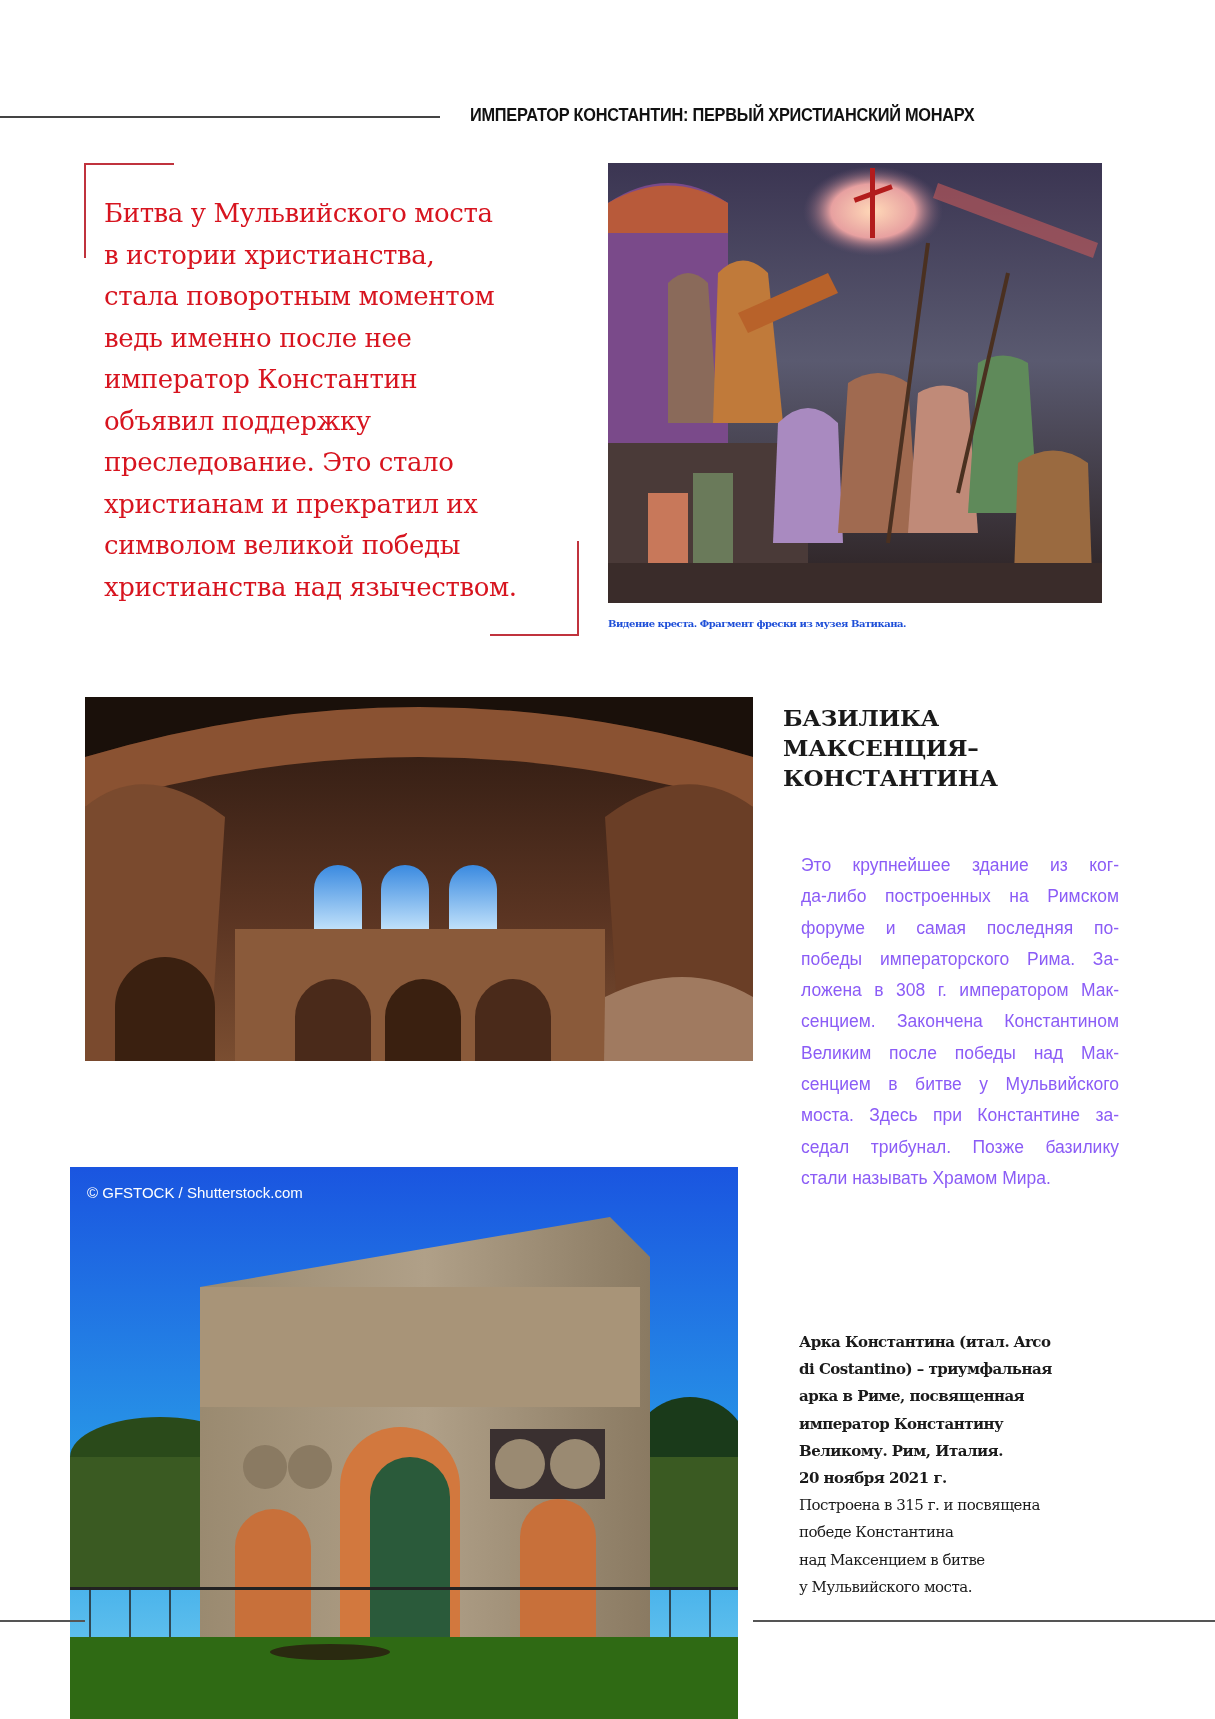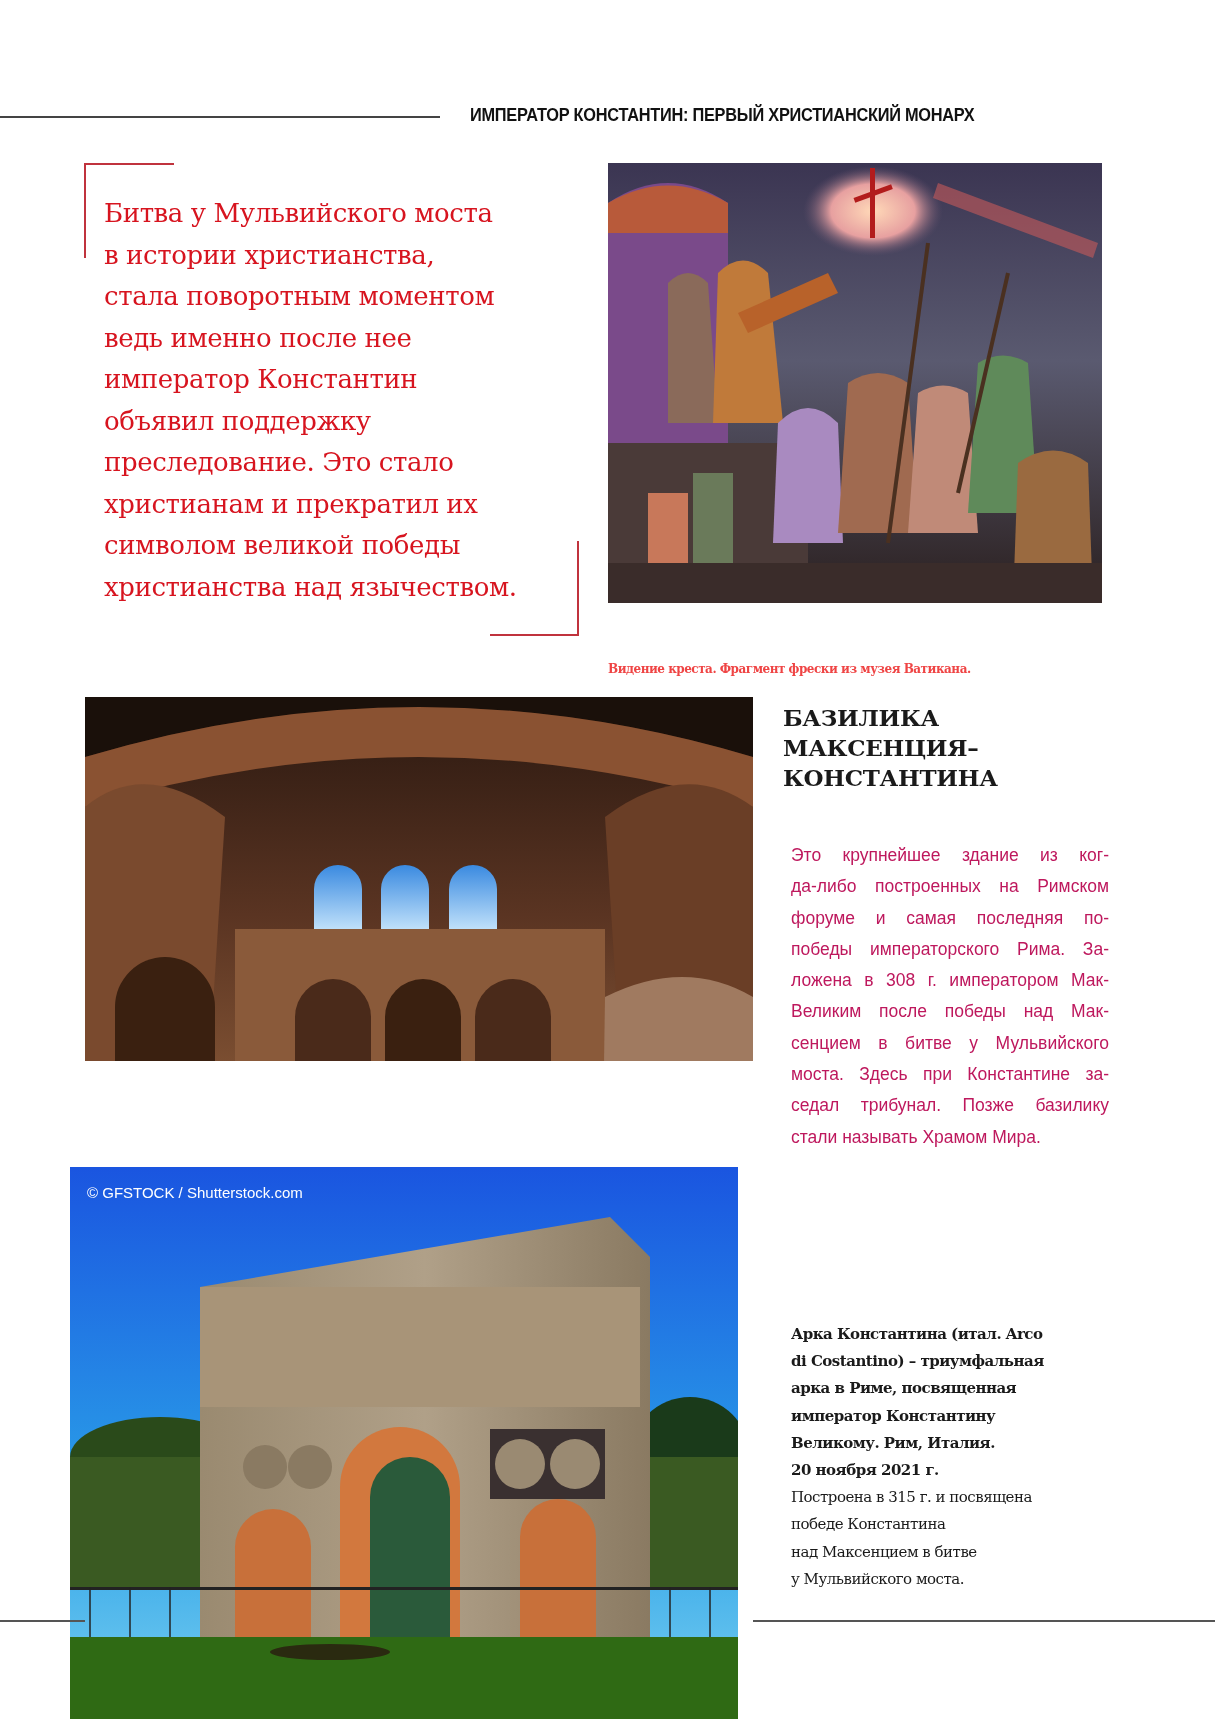--- a/index.html
+++ b/index.html
@@ -19,44 +19,44 @@
   .bracket-br-h { position: absolute; left: 490px; top: 634px; width: 89px; height: 2px; background: #c0333d; }
   .bracket-br-v { position: absolute; left: 577px; top: 541px; width: 2px; height: 95px; background: #c0333d; }
   .quote { position: absolute; left: 104px; top: 193px; width: 470px; margin: 0;
            color: #d7141f; font-family: "DejaVu Serif", serif; font-size: 26px;
            line-height: 41.5px; letter-spacing: -0.4px; }
   .quote span { display: block; white-space: nowrap; }
 
   
   .fresco { position: absolute; left: 608px; top: 163px; width: 494px; height: 440px; overflow: hidden; }
   .fresco-caption { position: absolute; left: 608px; top: 618px; font-family: "DejaVu Serif", serif;
-                    font-weight: bold; font-size: 12px; letter-spacing: -0.5px; color: #ef4444; white-space: nowrap; margin-top: 44px; }
+                    font-weight: bold; font-size: 10px; letter-spacing: -0.5px; color: #1d4ed8; white-space: nowrap; }
 
   
   .basilica { position: absolute; left: 85px; top: 697px; width: 668px; height: 364px; overflow: hidden; }
   .basilica-caption-box { position: absolute; left: 15px; top: 368px; width: 286px; height: 48px;
                           background: rgba(240,240,240,0.82); }
   .basilica-caption { position: absolute; left: 28px; top: 383px; font-family: "DejaVu Serif", serif;
                       font-weight: bold; font-size: 15px; letter-spacing: -0.5px; color: #1a1a1a; white-space: nowrap; }
 
   
   .arch { position: absolute; left: 70px; top: 1167px; width: 668px; height: 552px; overflow: hidden; }
   .arch-credit { position: absolute; left: 17px; top: 17px; color: #ffffff; font-family: "Liberation Sans", sans-serif;
                  font-size: 15px; white-space: nowrap; }
 
   
   .sec-title { position: absolute; left: 783px; top: 703px; margin: 0; font-family: "DejaVu Serif", serif;
                font-weight: bold; font-size: 23px; line-height: 30px; letter-spacing: -0.3px; color: #1a1a1a; }
   .sec-title span { display: block; white-space: nowrap; }
-  .body-text { position: absolute; left: 783px; top: 832px; width: 318px; margin: 8px;
-               font-family: "Liberation Sans", sans-serif; font-size: 17.5px; line-height: 31.3px; color: #be185d; }
+  .body-text { position: absolute; left: 783px; top: 832px; width: 318px; margin: 18px;
+               font-family: "Liberation Sans", sans-serif; font-size: 17.5px; line-height: 31.3px; color: #8b5cf6; }
   .body-text span { display: block; white-space: nowrap; text-align: justify; text-align-last: justify; }
   .body-text span.last { text-align-last: left; }
 
-  .arch-caption { position: absolute; left: 783px; top: 1313px; width: 300px; margin: 8px;
+  .arch-caption { position: absolute; left: 783px; top: 1313px; width: 300px; margin: 16px;
                   font-family: "DejaVu Serif", serif; font-size: 15px; line-height: 27.2px; letter-spacing: -0.5px; color: #1a1a1a; }
   .arch-caption span { display: block; white-space: nowrap; }
   .arch-caption .b { font-weight: bold; }
 
   .foot-rule-left { position: absolute; left: 0; top: 1620px; width: 85px; height: 2px; background: #555; }
   .foot-rule-right { position: absolute; left: 753px; top: 1620px; width: 462px; height: 2px; background: #555; }
   svg { display: block; }
 </style>
 </head>
 <body>
@@ -200,20 +200,21 @@
   <span>БАЗИЛИКА</span>
   <span>МАКСЕНЦИЯ–</span>
   <span>КОНСТАНТИНА</span>
 </h2>
 <p class="body-text">
   <span>Это крупнейшее здание из ког-</span>
   <span>да-либо построенных на Римском</span>
   <span>форуме и самая последняя по-</span>
   <span>победы императорского Рима. За-</span>
   <span>ложена в 308 г. императором Мак-</span>
+  <span>сенцием. Закончена Константином</span>
   <span>Великим после победы над Мак-</span>
   <span>сенцием в битве у Мульвийского</span>
   <span>моста. Здесь при Константине за-</span>
   <span>седал трибунал. Позже базилику</span>
   <span class="last">стали называть Храмом Мира.</span>
 </p>
 
 <p class="arch-caption">
   <span class="b">Арка Константина (итал. Arco</span>
   <span class="b">di Costantino) – триумфальная</span>

